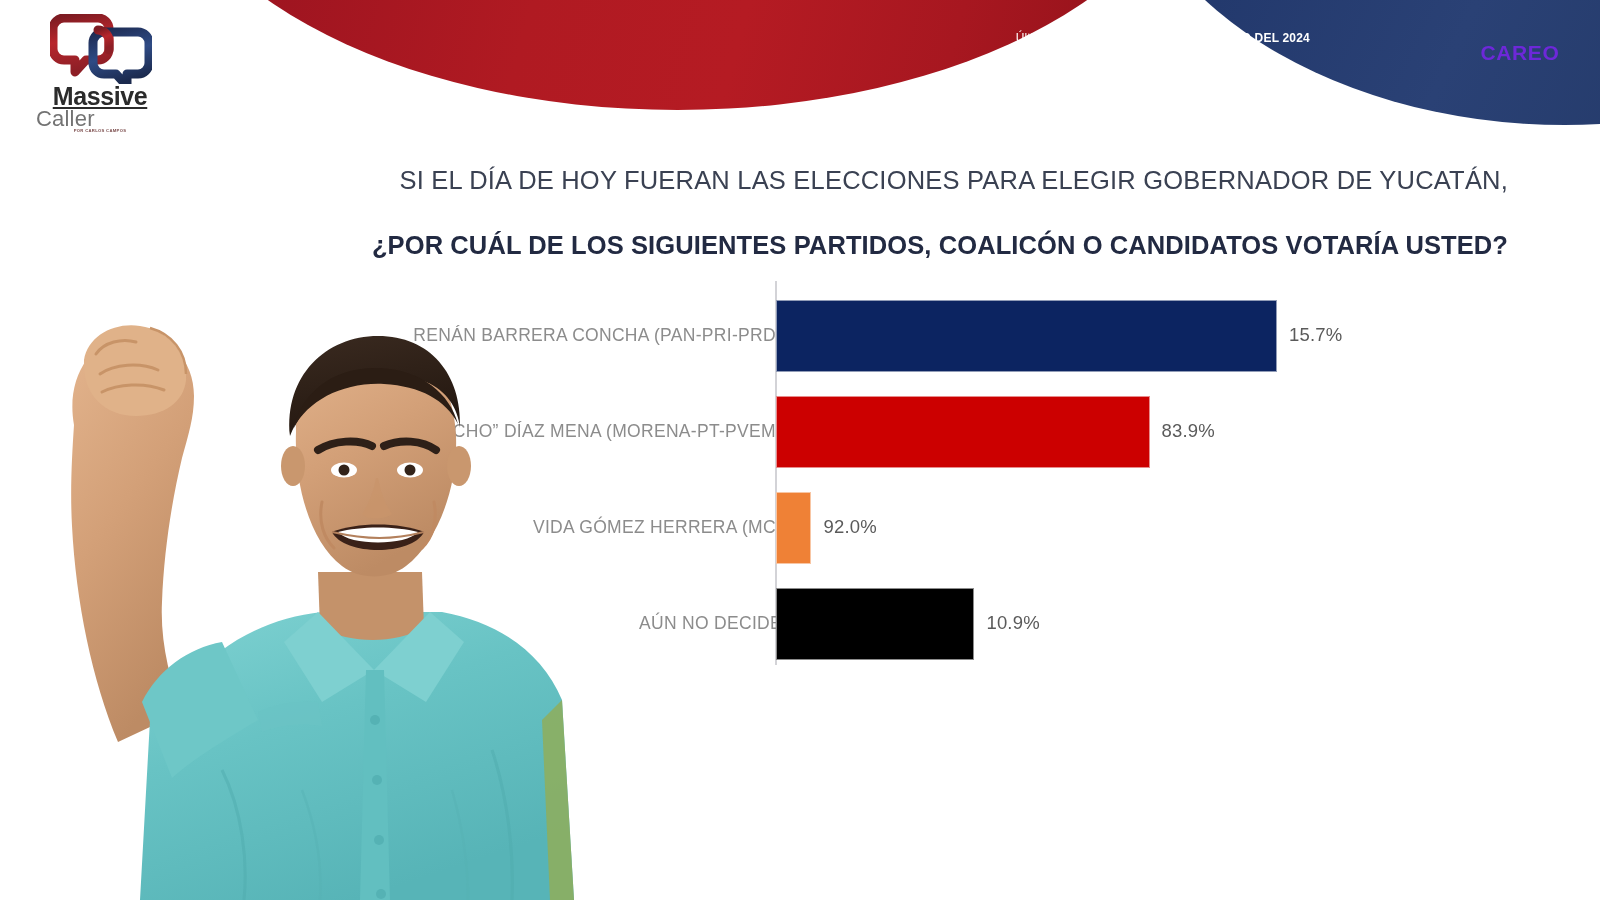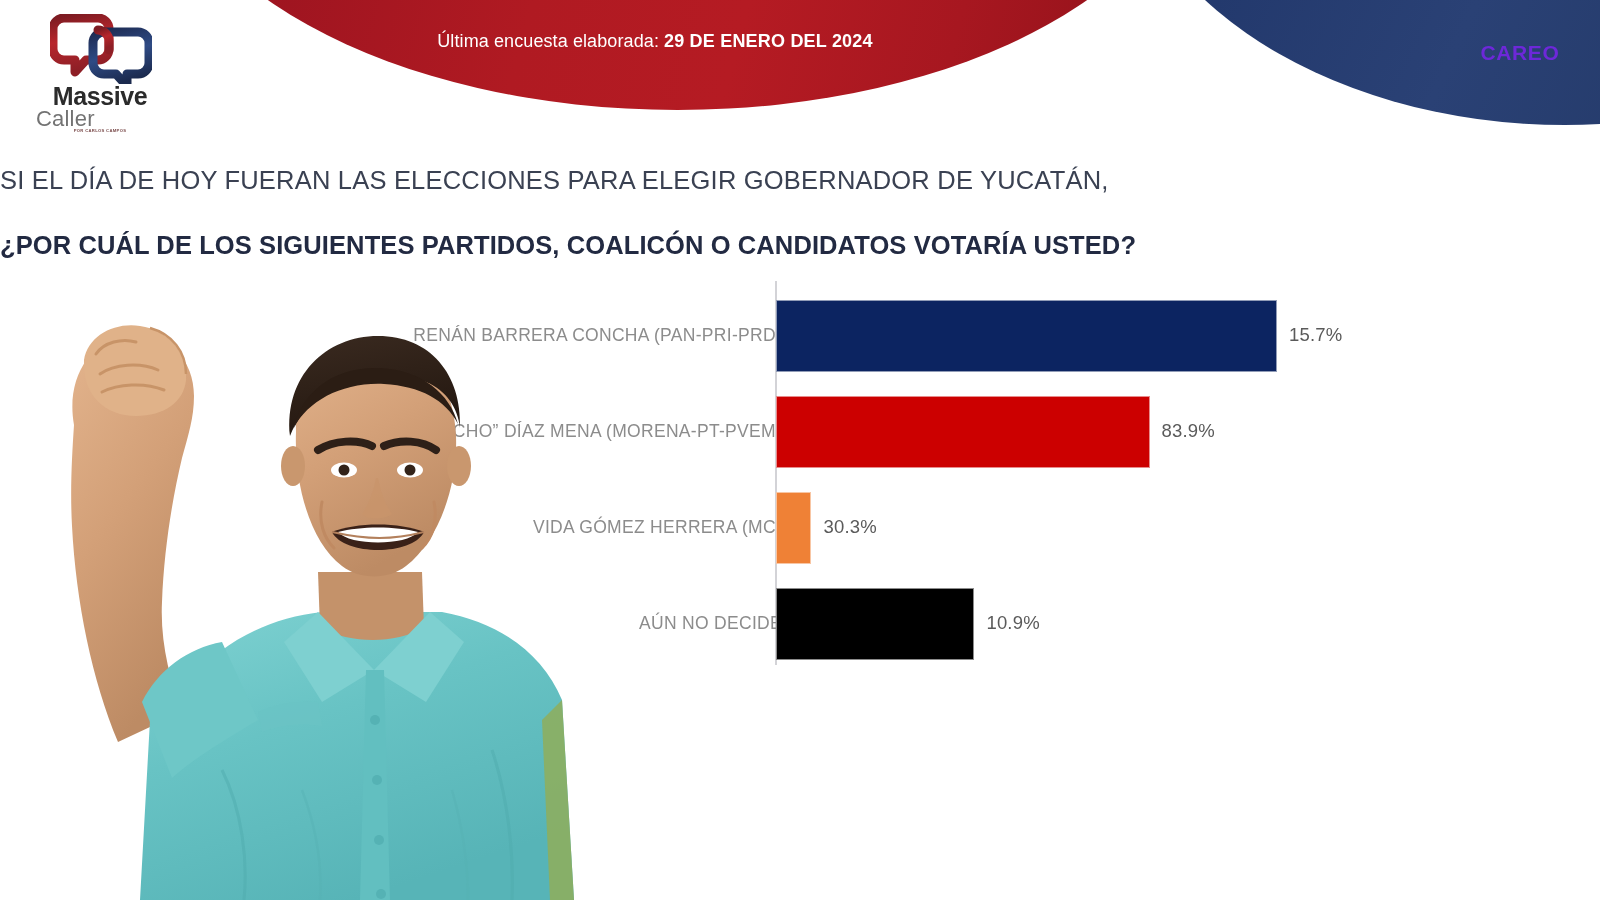--- a/index.html
+++ b/index.html
@@ -24,53 +24,53 @@
   }
   .hdr-blue{
     position:absolute;
     left:1115px;top:-500px;
     width:900px;height:625px;
     border-radius:50% / 50%;
     background:linear-gradient(115deg,#1b2f5e 0%,#22386c 25%,#2a4175 50%,#243a69 75%,#1c2d55 100%);
   }
   #hdr-date{
     position:absolute;left:0;top:31px;width:1310px;
-    text-align:center;
+    text-align:right;
     color:#ffffff;
-    font-size:18px;
+    font-size:12px;
     letter-spacing:.1px;
     white-space:nowrap;
   }
   #hdr-date .lbl{font-weight:400;}
   #hdr-date .val{font-weight:700;letter-spacing:.2px;margin-left:5px;}
   #hdr-careo{
     position:absolute;left:1400px;top:41px;width:240px;
     text-align:center;
     color:#6d28d9;font-size:21px;font-weight:700;letter-spacing:.6px;
   }
   
   #logo{
     position:absolute;left:36px;top:14px;width:128px;height:122px;
   }
   #logo .mark{position:absolute;left:14px;top:0;width:102px;height:70px;}
   #logo .t1{
     position:absolute;left:0;top:70px;width:128px;text-align:center;
-    font-size:25px;font-weight:700;color:#2b2b2b;letter-spacing:-.4px;line-height:1;
+    font-size:25px;font-weight:700;color:#2b2b2b;letter-spacing:-.4px;line-height:1;text-decoration:underline;
   }
   #logo .t2{
     position:absolute;left:0;top:94px;width:128px;text-align:left;
     font-size:22px;font-weight:400;color:#737373;letter-spacing:.2px;line-height:1;
   }
   #logo .t3{
     position:absolute;left:0;top:115px;width:128px;text-align:center;
     font-size:4.2px;font-weight:700;color:#7a4a4a;letter-spacing:.3px;line-height:1;
   }
   
   #title{
-    position:absolute;left:0;top:164px;width:1508px;text-align:left;
+    position:absolute;left:0;top:164px;width:1508px;text-align:right;
     color:#2b3147;
   }
   #title .l1{
     font-size:25.5px;font-weight:400;letter-spacing:.2px;line-height:33px;
     color:#3a4152;
   }
   #title .l2{
     font-size:25.5px;font-weight:700;letter-spacing:.1px;line-height:33px;
     color:#222a42;
     margin-top:32px;
@@ -157,21 +157,21 @@
         <div class="val" style="left: 1289px; top: 36px;">15.7%</div>
       </div>
       <div class="row" style="top: 384px;">
         <div class="cat" style="top: 37px;">JACHO” DÍAZ MENA  (MORENA-PT-PVEM)</div>
         <div class="bar" style="top: 12px; width: 373.533px; height: 72px; background: rgb(204, 0, 0);"></div>
         <div class="val" style="left: 1161.53px; top: 36px;">83.9%</div>
       </div>
       <div class="row" style="top: 480px;">
         <div class="cat" style="top: 37px;">VIDA GÓMEZ HERRERA (MC)</div>
         <div class="bar" style="top: 12px; width: 35.469px; height: 72px; background: rgb(239, 129, 54);"></div>
-        <div class="val" style="left: 823.469px; top: 36px;">30.3%</div>
+        <div class="val" style="left: 823.469px; top: 36px;">92.0%</div>
       </div>
       <div class="row" style="top: 576px;">
         <div class="cat" style="top: 37px;">AÚN NO DECIDE</div>
         <div class="bar" style="top: 12px; width: 198.405px; height: 72px; background: rgb(0, 0, 0);"></div>
         <div class="val" style="left: 986.405px; top: 36px;">10.9%</div>
       </div>
     </div>
 </div>
 
 <div id="photo">

